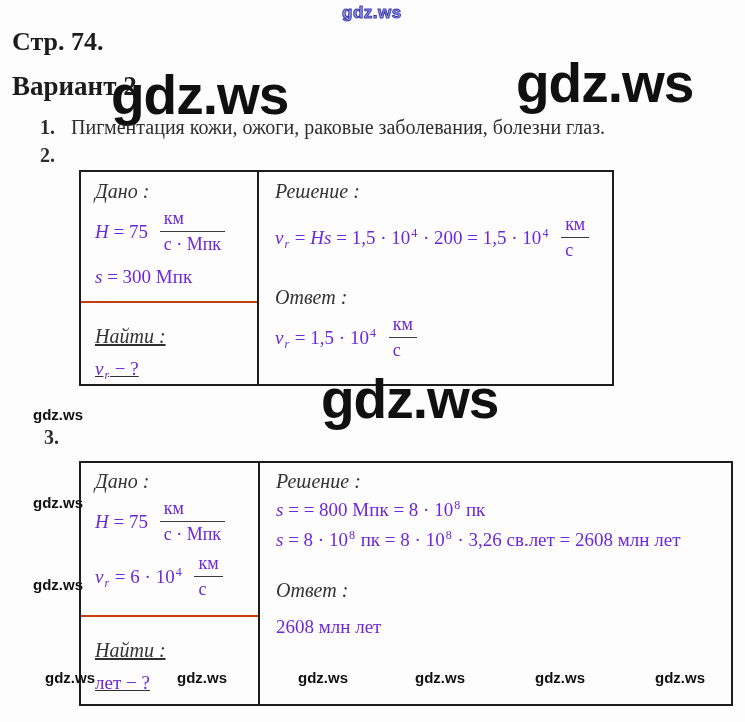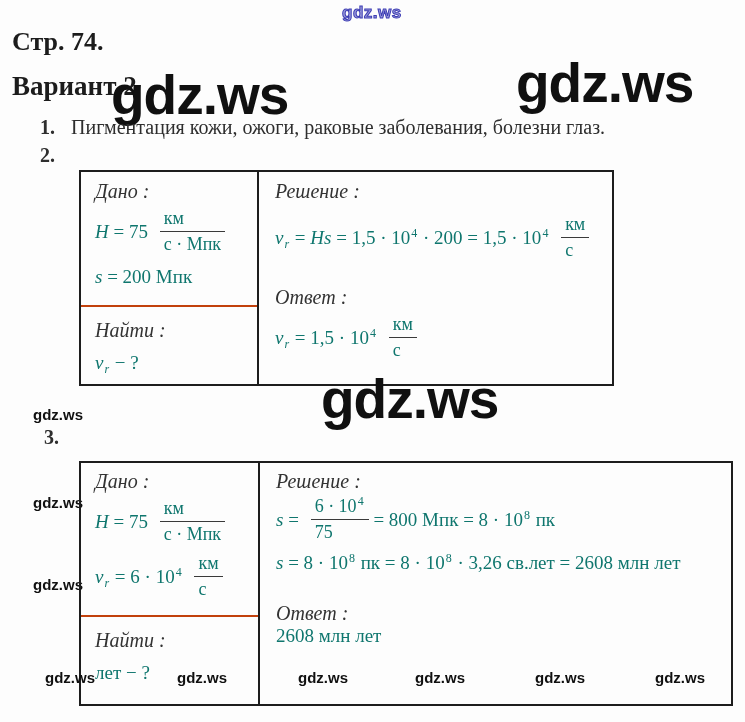--- a/index.html
+++ b/index.html
@@ -52,36 +52,36 @@
   .pbox { position: absolute; border: 2px solid #1d1d1d; display: flex; }
   .box1 { left: 79px; top: 170px; width: 535px; height: 216px; }
   .box2 { left: 79px; top: 461px; width: 654px; height: 245px; }
   .col-left { border-right: 2px solid #1d1d1d; display: flex; flex-direction: column; }
   .box1 .col-left { width: 178px; }
   .box2 .col-left { width: 179px; }
   .cell { padding: 8px 6px 4px 14px; }
   .cell.given { border-bottom: 2px solid #c2410c; }
   .box1 .given { height: 135px; }
   .box2 .given { height: 154px; padding-top: 7px; }
-  .cell.find { flex: 1; padding-top: 12px; }
+  .cell.find { flex: 1; padding-top: 22px; text-decoration: underline; }
   .col-right { flex: 1; padding: 8px 16px 0 16px; }
   .box2 .col-right { padding-top: 7px; }
 
   .lbl { font-style: italic; font-size: 20px; color: #333; }
-  .row { margin-top: 10px; font-size: 19px; white-space: nowrap; color: #0f766e; }
+  .row { margin-top: 10px; font-size: 19px; white-space: nowrap; color: #6d28d9; }
   .row i { font-style: italic; }
   .hrow { margin-top: 8px; }
   .eq1 { margin-top: 14px; }
   .ans-lbl { margin-top: 24px; }
   .box2 .ans-lbl { margin-top: 28px; }
   .ans-row { margin-top: 8px; }
   .sol-row1 { margin-top: 6px; }
   .sol-row2 { margin-top: 6px; }
   .sol-row3 { margin-top: 8px; }
-  .ans-text { margin-top: 0; }
+  .ans-text { margin-top: 14px; }
 
   sub { font-size: 12px; font-style: italic; vertical-align: -4px; margin: 0 1px; line-height: 0; }
   sup { font-size: 12px; vertical-align: 7px; margin: 0 1px; line-height: 0; }
 
   .frac {
     display: inline-block; vertical-align: middle; 
     line-height: 1.05; margin-left: 7px; position: relative; top: -2px;
     font-size: 18px;
   }
   .fnum { display: block; padding: 0 4px 3px; }
@@ -110,21 +110,21 @@
       <div class="cell given">
         <div class="lbl">Дано :</div>
         <div class="row hrow">
           <i>H</i><span> = 75</span>
           <span class="frac">
             <span class="fnum">км</span>
             <span class="fden">с · Мпк</span>
           </span>
         </div>
         <div class="row">
-          <i>s</i><span> = 200 Мпк</span>
+          <i>s</i><span> = 300 Мпк</span>
         </div>
       </div>
       <div class="cell find">
         <div class="lbl">Найти :</div>
         <div class="row">
           <i>v</i><sub>r</sub><span> − ?</span>
         </div>
       </div>
     </div>
     <div class="col-right">
@@ -173,21 +173,21 @@
         </div>
       </div>
       <div class="cell find">
         <div class="lbl">Найти :</div>
         <div class="row">лет − ?</div>
       </div>
     </div>
     <div class="col-right">
       <div class="lbl">Решение :</div>
       <div class="row sol-row2">
-        <i>s</i><span> = </span><span class="frac"><span class="fnum"><span>6 · 10</span><sup>4</sup></span><span class="fden">75</span></span><span> = 800 Мпк = 8 · 10</span><sup>8</sup><span> пк</span>
+        <i>s</i><span> = </span><span> = 800 Мпк = 8 · 10</span><sup>8</sup><span> пк</span>
       </div>
       <div class="row sol-row3">
         <i>s</i><span> = 8 · 10</span><sup>8</sup><span> пк = 8 · 10</span><sup>8</sup><span> · 3,26 св.лет = 2608 млн лет</span>
       </div>
       <div class="lbl ans-lbl">Ответ :</div>
       <div class="row ans-text">2608 млн лет</div>
     </div>
   </div>
 
   <div class="wm wm-sm wmB1">gdz.ws</div>

